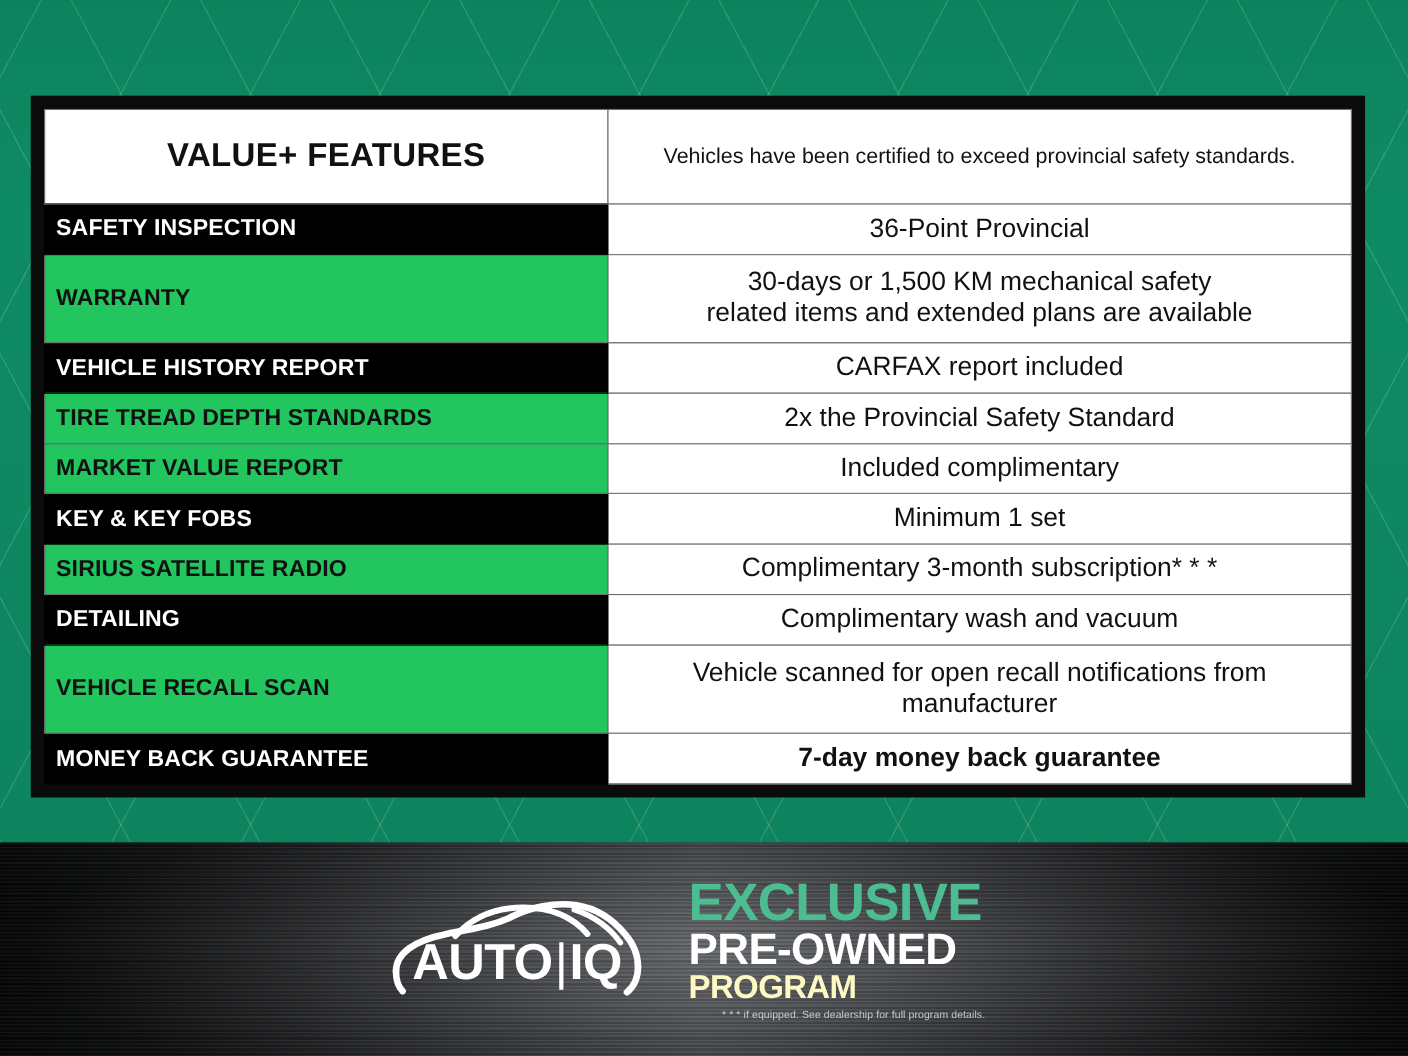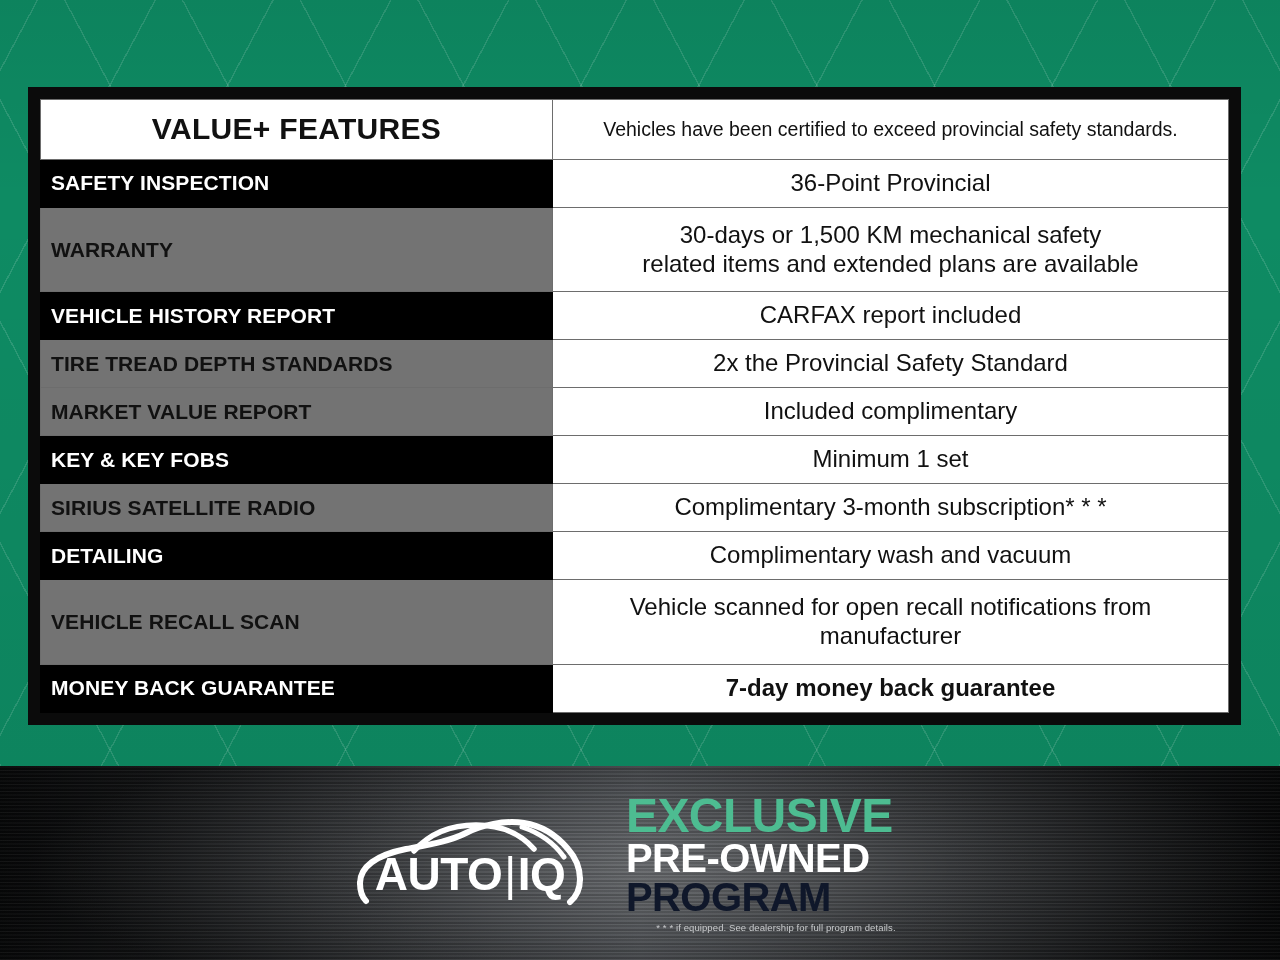--- a/index.html
+++ b/index.html
@@ -42,27 +42,27 @@
   
   .lbl {
     text-align:left;
     font-weight:bold;
     font-size:21px;
     letter-spacing:0.1px;
     padding:2px 10px;
     white-space:nowrap;
   }
   .lbl.dark  { background:#000000; color:#ffffff; border-color:#000000; }
-  .lbl.light { background:#737373; color:#111111; }
+  .lbl.light { background:#22c55e; color:#111111; }
 
   
   .hdr-title {
     background:#ffffff; color:#111111;
     font-weight:bold; font-size:30px; text-align:center;
-    letter-spacing:0.3px; padding:6px 8px;
+    letter-spacing:0.3px; padding:18px 8px;
   }
   .hdr-desc {
     background:#ffffff; color:#111111;
     font-size:19.5px; text-align:center; padding:6px 10px;
   }
 
   
   .val {
     background:#ffffff; color:#111111;
     text-align:center; font-size:24px; line-height:1.2;
@@ -103,21 +103,21 @@
   }
   .logo-word .sep { font-weight:normal; padding:0 2px; }
 
   
   .promo { position:relative; width:300px; }
   .promo .line {
     font-weight:bold; line-height:0.97; letter-spacing:-0.6px;
   }
   .promo .l1 { font-size:48px; color:#4DBC91; }
   .promo .l2 { font-size:40px; color:#ffffff; }
-  .promo .l3 { font-size:40px; color:#0f172a; }
+  .promo .l3 { font-size:30px; color:#fef9c3; }
   .promo .fine {
     margin-top:5px; font-size:9.5px; color:#c9cbcd; font-weight:normal;
     letter-spacing:0.1px; text-align:center;
   }
 </style>
 </head>
 <body>
 
 <div class="page">
 

